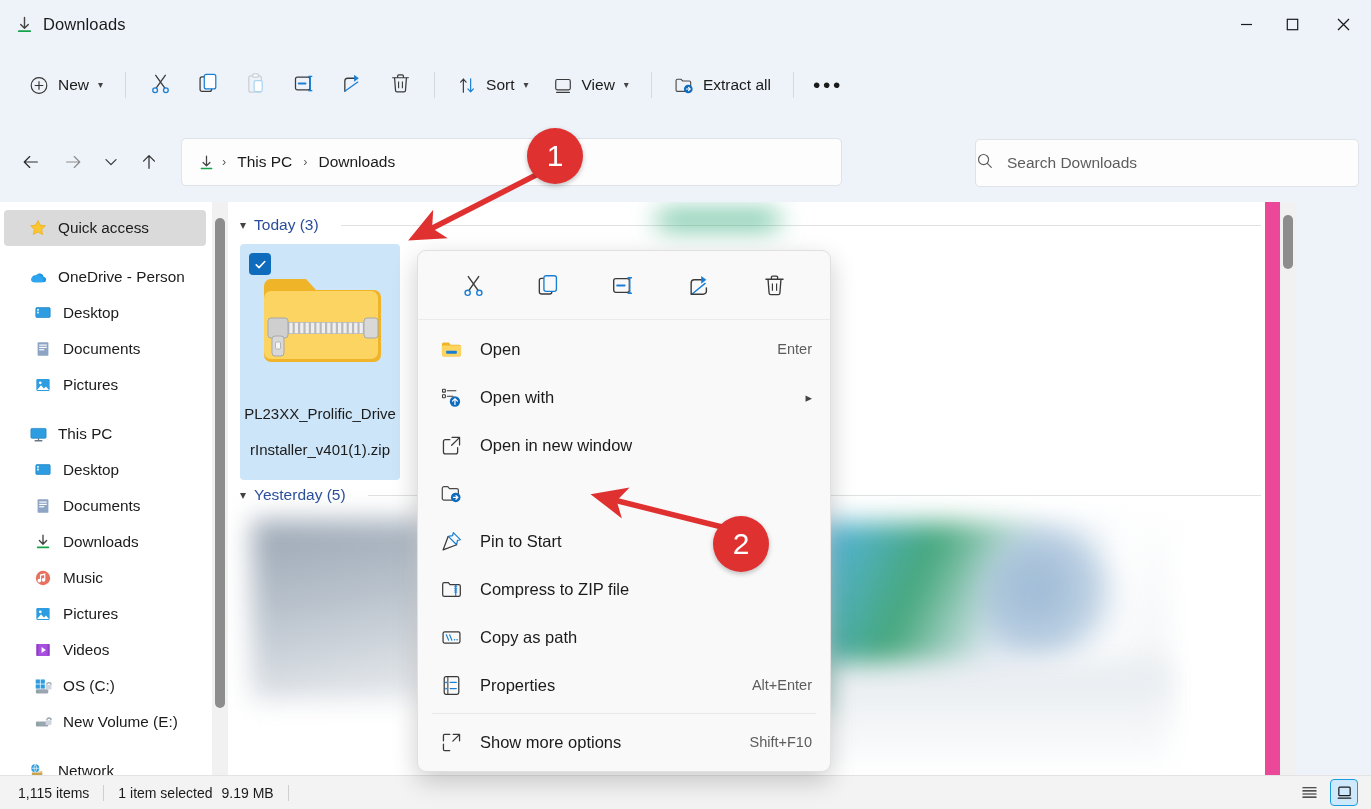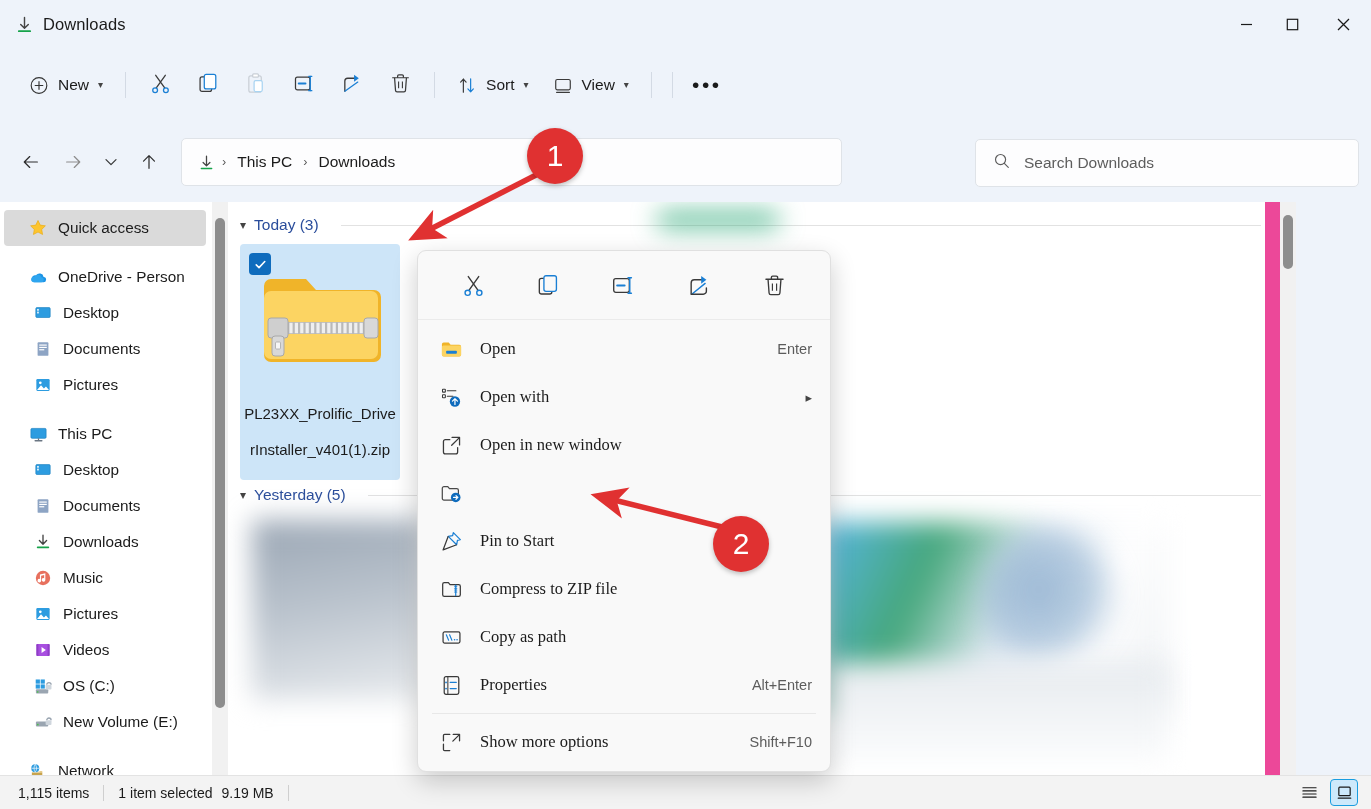--- a/index.html
+++ b/index.html
@@ -61,21 +61,21 @@
   .addrbar {
     flex: 0 0 auto; width: 661px; height: 48px; margin-left: 11px;
     background: #fdfdfe; border: 1px solid #dfe3e8; border-radius: 5px;
     display: flex; align-items: center; padding-left: 14px; gap: 4px;
   }
   .crumb { font-size: 15.5px; color: #1b1b1b; padding: 3px 5px; border-radius: 4px; }
   .crumb-sep { color: #555; font-size: 12.5px; padding: 0 2px; }
   .searchbox {
     position: absolute; left: 975px; top: 139px; width: 384px; height: 48px;
     background: #fdfdfe; border: 1px solid #dfe3e8; border-radius: 5px;
-    display: flex; align-items: center; padding-left: 17px; gap: 13px;
+    display: flex; align-items: center; padding-left: 0; gap: 13px;
   }
   .search-ph { font-size: 15.5px; color: #5d5d5d; }
 
   
   .body {
     position: absolute; left: 0; top: 202px; width: 1296px; height: 573px;
     background: #ec4899;
   }
   .sidebar {
     position: absolute; left: 0; top: 0; width: 212px; height: 573px;
@@ -147,21 +147,21 @@
     height: 69px; display: flex; align-items: center; justify-content: space-around;
     padding: 0 18px; border-bottom: 1px solid #ebebeb;
   }
   .ctx-ibtn { width: 44px; height: 40px; display: flex; align-items: center; justify-content: center; border-radius: 5px; }
   .ctx-list { padding: 5px 4px; }
   .ctx-item {
     height: 48px; display: flex; align-items: center; gap: 17px;
     padding: 0 14px 0 17px; border-radius: 5px; color: #1b1b1b; font-size: 16.5px;
   }
   .ctx-ico { width: 24px; height: 24px; flex: 0 0 24px; display: flex; align-items: center; justify-content: center; }
-  .ctx-label { flex: 1; white-space: nowrap; font-family: Liberation Serif, serif; }
+  .ctx-label { flex: 1; white-space: nowrap; }
   .ctx-accel { font-size: 14.5px; color: #5c5c5c; }
   .ctx-sub { color: #444; font-size: 13px; }
   .ctx-divider { height: 1px; background: #e8e8e8; margin: 4px 10px; }
 
   
   .anno-svg { position: absolute; left: 0; top: 0; width: 1371px; height: 809px; pointer-events: none; z-index: 60; }
   .badge {
     position: absolute; width: 56px; height: 56px; border-radius: 50%;
     background: #e03131; color: #fff; display: flex; align-items: center; justify-content: center;
     font-size: 30px; z-index: 61; box-shadow: 0 2px 5px rgba(0,0,0,.25);
@@ -298,20 +298,30 @@
             <rect x="3" y="4.4" width="16" height="11.4" rx="1.7" stroke="#3a3a3a" stroke-width="1.3"></rect>
             <path d="M4 18.6h14" stroke="#3a3a3a" stroke-width="1.3" stroke-linecap="round"></path>
           </svg>
       </span>
       <span>View</span>
       <span class="chev">▾</span>
     </div>
 
     <div class="tb-sep"></div>
 
+    <div class="tb-item">
+      <span class="sb-ico">
+        <svg width="22" height="22" viewBox="0 0 23 23" fill="none">
+            <path d="M2.4 6.6a1.7 1.7 0 011.7-1.7h4l1.8 2h7.6a1.7 1.7 0 011.7 1.7v8.6a1.7 1.7 0 01-1.7 1.7H4.1a1.7 1.7 0 01-1.7-1.7z" stroke="#4a4a4a" stroke-width="1.3"></path>
+            <circle cx="16.4" cy="16.1" r="5" fill="#0f6cbd"></circle>
+            <path d="M14.2 16.1h4.3M16.7 14.2l2 1.9-2 1.9" stroke="#fff" stroke-width="1.25" stroke-linecap="round" stroke-linejoin="round"></path>
+          </svg>
+      </span>
+      <span>Extract all</span>
+    </div>
 
     <div class="tb-sep"></div>
 
     <div class="tb-item tb-icon-only">
       <span class="tb-dots">•••</span>
     </div>
   </div>
 
   <div class="addrrow">
     <div style="width:10px"></div>

